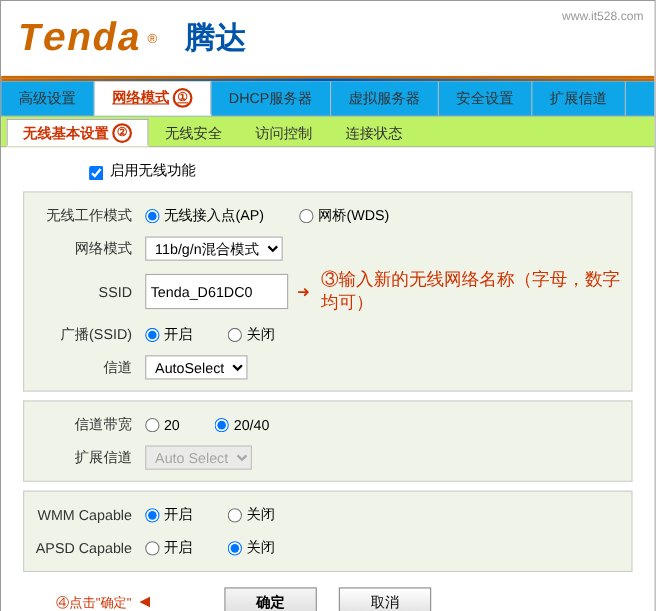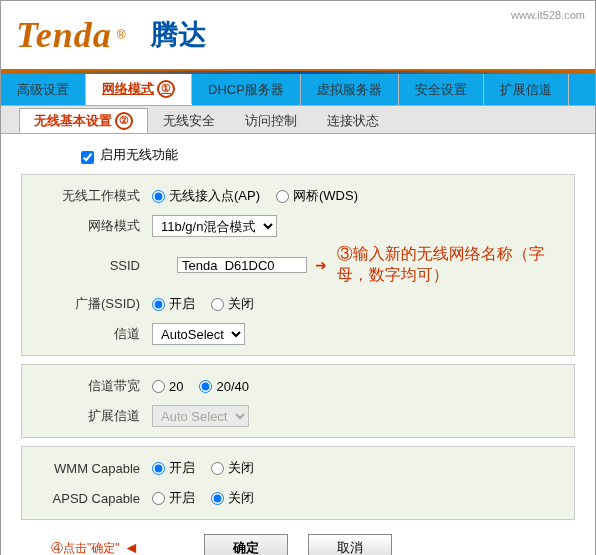--- a/index.html
+++ b/index.html
@@ -28,21 +28,21 @@
     .header-logo {
       display: flex;
       align-items: center;
       gap: 5px;
     }
     .logo-en {
       font-size: 36px;
       font-weight: bold;
       color: #cc6600;
       font-style: italic;
-      font-family: Liberation Serif, serif;
+      font-family: Liberation Mono, monospace;
       letter-spacing: 1px;
     }
     .logo-reg {
       font-size: 12px;
       vertical-align: super;
       color: #cc6600;
     }
     .logo-cn {
       font-size: 28px;
       font-weight: bold;
@@ -82,22 +82,22 @@
       font-weight: bold;
       text-decoration: underline;
     }
 
     
     .sub-nav {
       display: flex;
       border-bottom: 1px solid #aaa;
       height: 28px;
       align-items: stretch;
-      background: #e5e5e5;
-      padding-left: 18px;
+      background: #bef264;
+      padding-left: 5px;
     }
     .sub-nav-item {
       padding: 0 14px;
       display: flex;
       align-items: center;
       cursor: pointer;
       color: #333;
       font-size: 13px;
       border: 1px solid transparent;
       margin-top: 2px;
@@ -149,58 +149,57 @@
       margin-bottom: 8px;
       padding: 6px 0;
     }
     .form-row {
       display: flex;
       align-items: center;
       min-height: 30px;
       padding: 3px 0;
     }
     .form-label {
-      width: 130px;
+      width: 110px;
       text-align: right;
       padding-right: 12px;
       color: #333;
       font-size: 13px;
       flex-shrink: 0;
     }
     .form-control {
       display: flex;
       align-items: center;
       gap: 8px;
     }
     .radio-group {
       display: flex;
-      gap: 16px;
+      gap: 32px;
       align-items: flex-start;
     }
     .radio-label {
       display: flex;
       align-items: center;
       gap: 4px;
       cursor: pointer;
     }
     select.form-select {
       padding: 2px 4px;
       border: 1px solid #aaa;
       background: #fff;
       font-size: 13px;
       height: 22px;
     }
     input.form-input {
       padding: 2px 4px;
       border: 1px solid #aaa;
       font-size: 13px;
-      height: 16px;
+      height: 32px;
       width: 130px;
       background: #fff;
-      margin-left: 25px;
     }
 
     
     .callout {
       color: #cc3300;
       font-size: 16px;
       margin-left: 8px;
       display: inline-block;
     }
 

